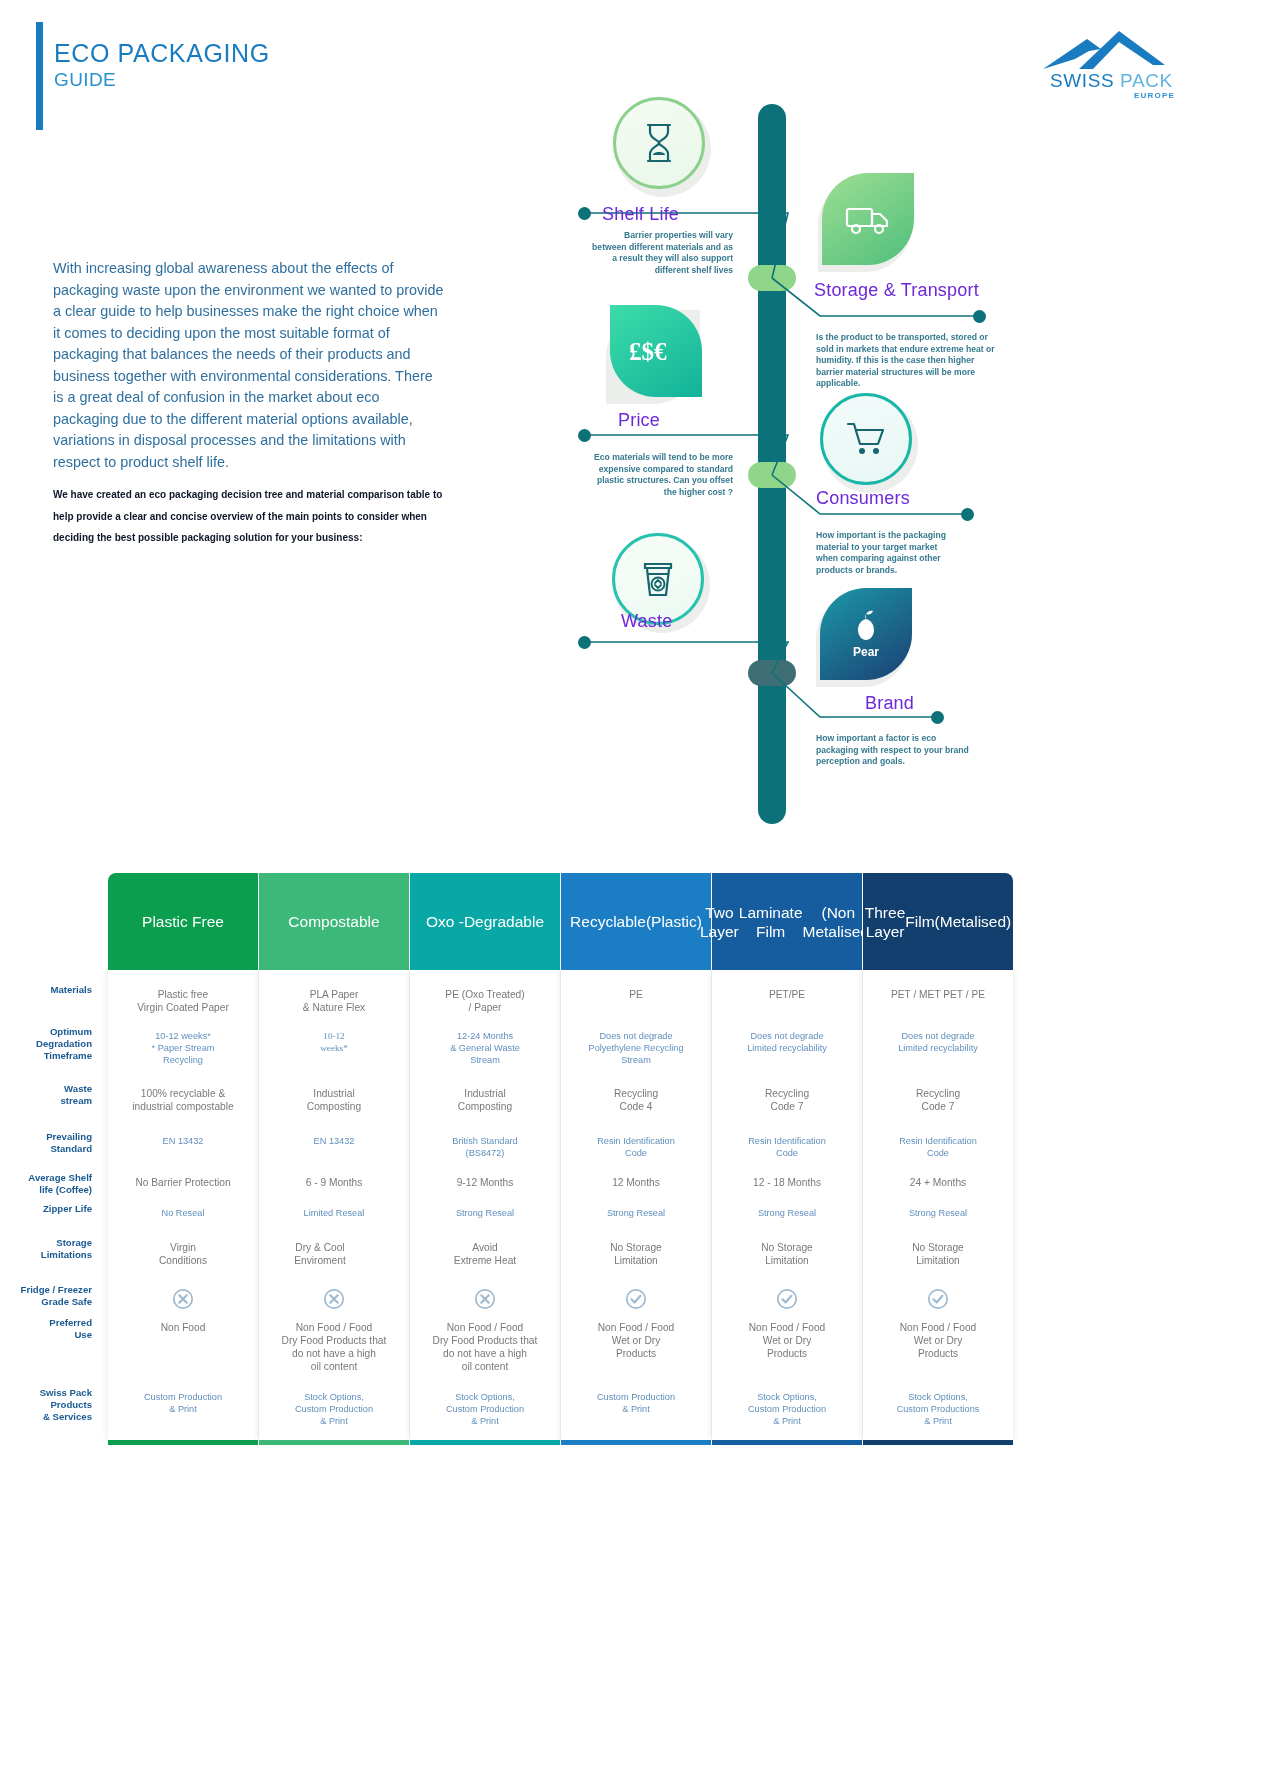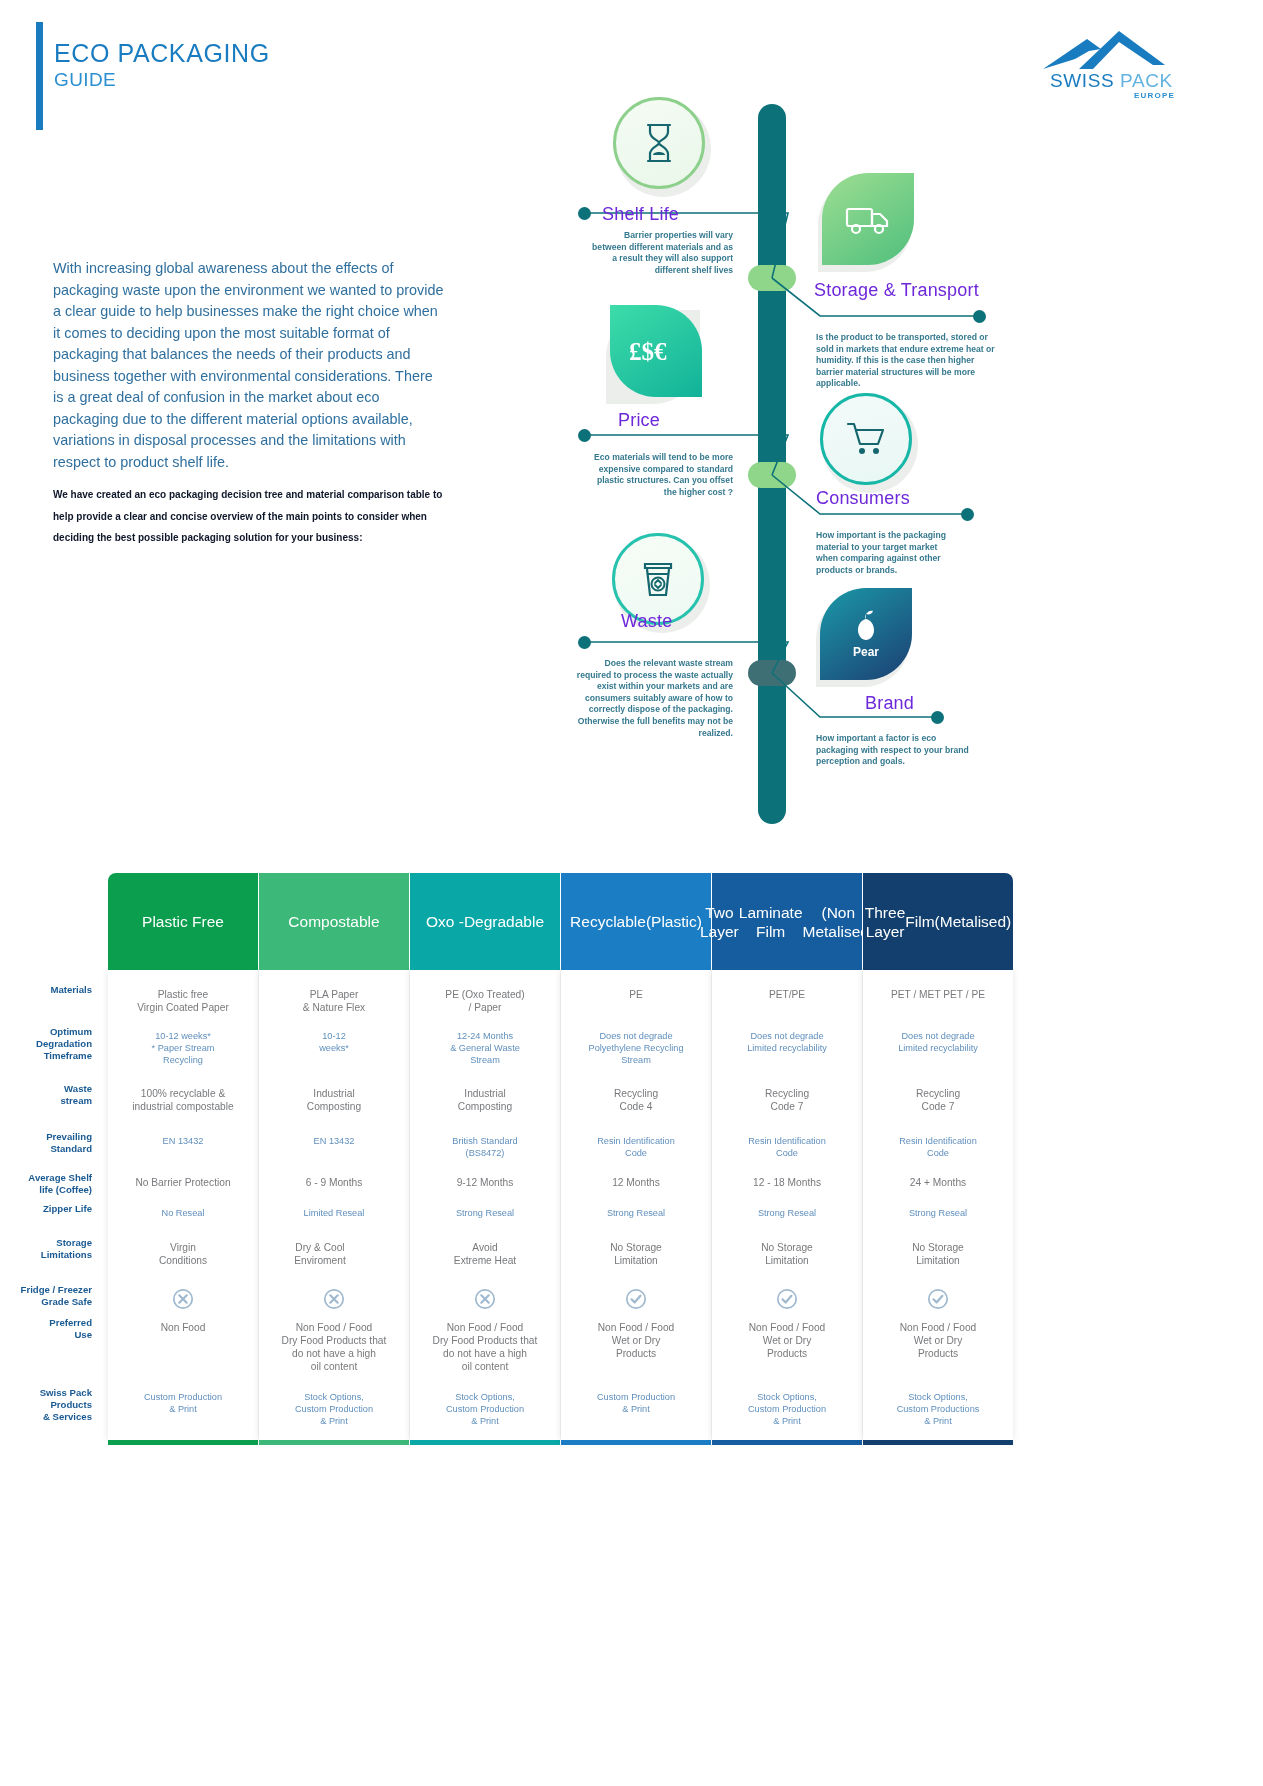--- a/index.html
+++ b/index.html
@@ -234,21 +234,20 @@
         <path d="M7 6 h26 v4 h-26 z" fill="none" stroke="#15666e" stroke-width="2.2"></path>
         <path d="M9 11 l3 26 h16 l3 -26" fill="none" stroke="#15666e" stroke-width="2.2"></path>
         <path d="M9 16 h22" fill="none" stroke="#15666e" stroke-width="2"></path>
         <circle cx="20" cy="26" r="6.5" fill="none" stroke="#15666e" stroke-width="2"></circle>
         <path d="M17 25 l3 -3 l3 3 M23 27 l-3 3 l-3 -3" fill="none" stroke="#15666e" stroke-width="1.8" stroke-linecap="round"></path>
       </svg>
     </div>
   </div>
   <div class="tl-title" style="left:101px;top:531px;">Waste</div>
   <div class="tl-dot" style="left:58px;top:556px;"></div>
-  <div class="tl-desc" style="left:48px;top:578px;width:165px;text-align:right;">Does the relevant waste stream required to process the waste actually exist within your markets and are consumers suitably aware of how to correctly dispose of the packaging. Otherwise the full benefits may not be realized.</div>
 
   <div class="leaf" style="left:300px;top:508px;">
     <div class="lshadow"></div>
     <div class="lbody" style="background:linear-gradient(145deg,#1b99a8,#1c3f73);border-radius:50% 0 50% 0;flex-direction:column;">
       <svg width="26" height="34" viewBox="0 0 26 34">
         <path d="M13 5 c-1 2 -1 4 0 5 c-5 1 -8 6 -8 11 c0 6 4 10 8 10 c4 0 8 -4 8 -10 c0 -5 -3 -10 -8 -11 z" fill="#ffffff"></path>
         <path d="M13 5 c2 -3 5 -4 7 -3 c-1 3 -4 4 -7 3 z" fill="#ffffff"></path>
       </svg>
       <div style="font-size:12px;font-weight:700;color:#ffffff;margin-top:2px;">Pear</div>
     </div>
@@ -323,21 +322,21 @@
       <div class="row-label" style="left: -108px; top: 153px;">
         <div>Optimum</div>
         <div>Degradation</div>
         <div>Timeframe</div>
       </div>
       <div class="cell blue small" style="left: 0px; top: 157px;">
         <div>10-12 weeks*</div>
         <div>* Paper Stream</div>
         <div>Recycling</div>
       </div>
-      <div class="cell blue small" style="left: 151px; top: 157px;">
+      <div class="cell blue small" style="left: 151px; top: 157px; font-family: Liberation Serif, serif;">
         <div>10-12</div>
         <div>weeks*</div>
       </div>
       <div class="cell blue small" style="left: 302px; top: 157px;">
         <div>12-24 Months</div>
         <div>&amp; General Waste</div>
         <div>Stream</div>
       </div>
       <div class="cell blue small" style="left: 453px; top: 157px;">
         <div>Does not degrade</div>

